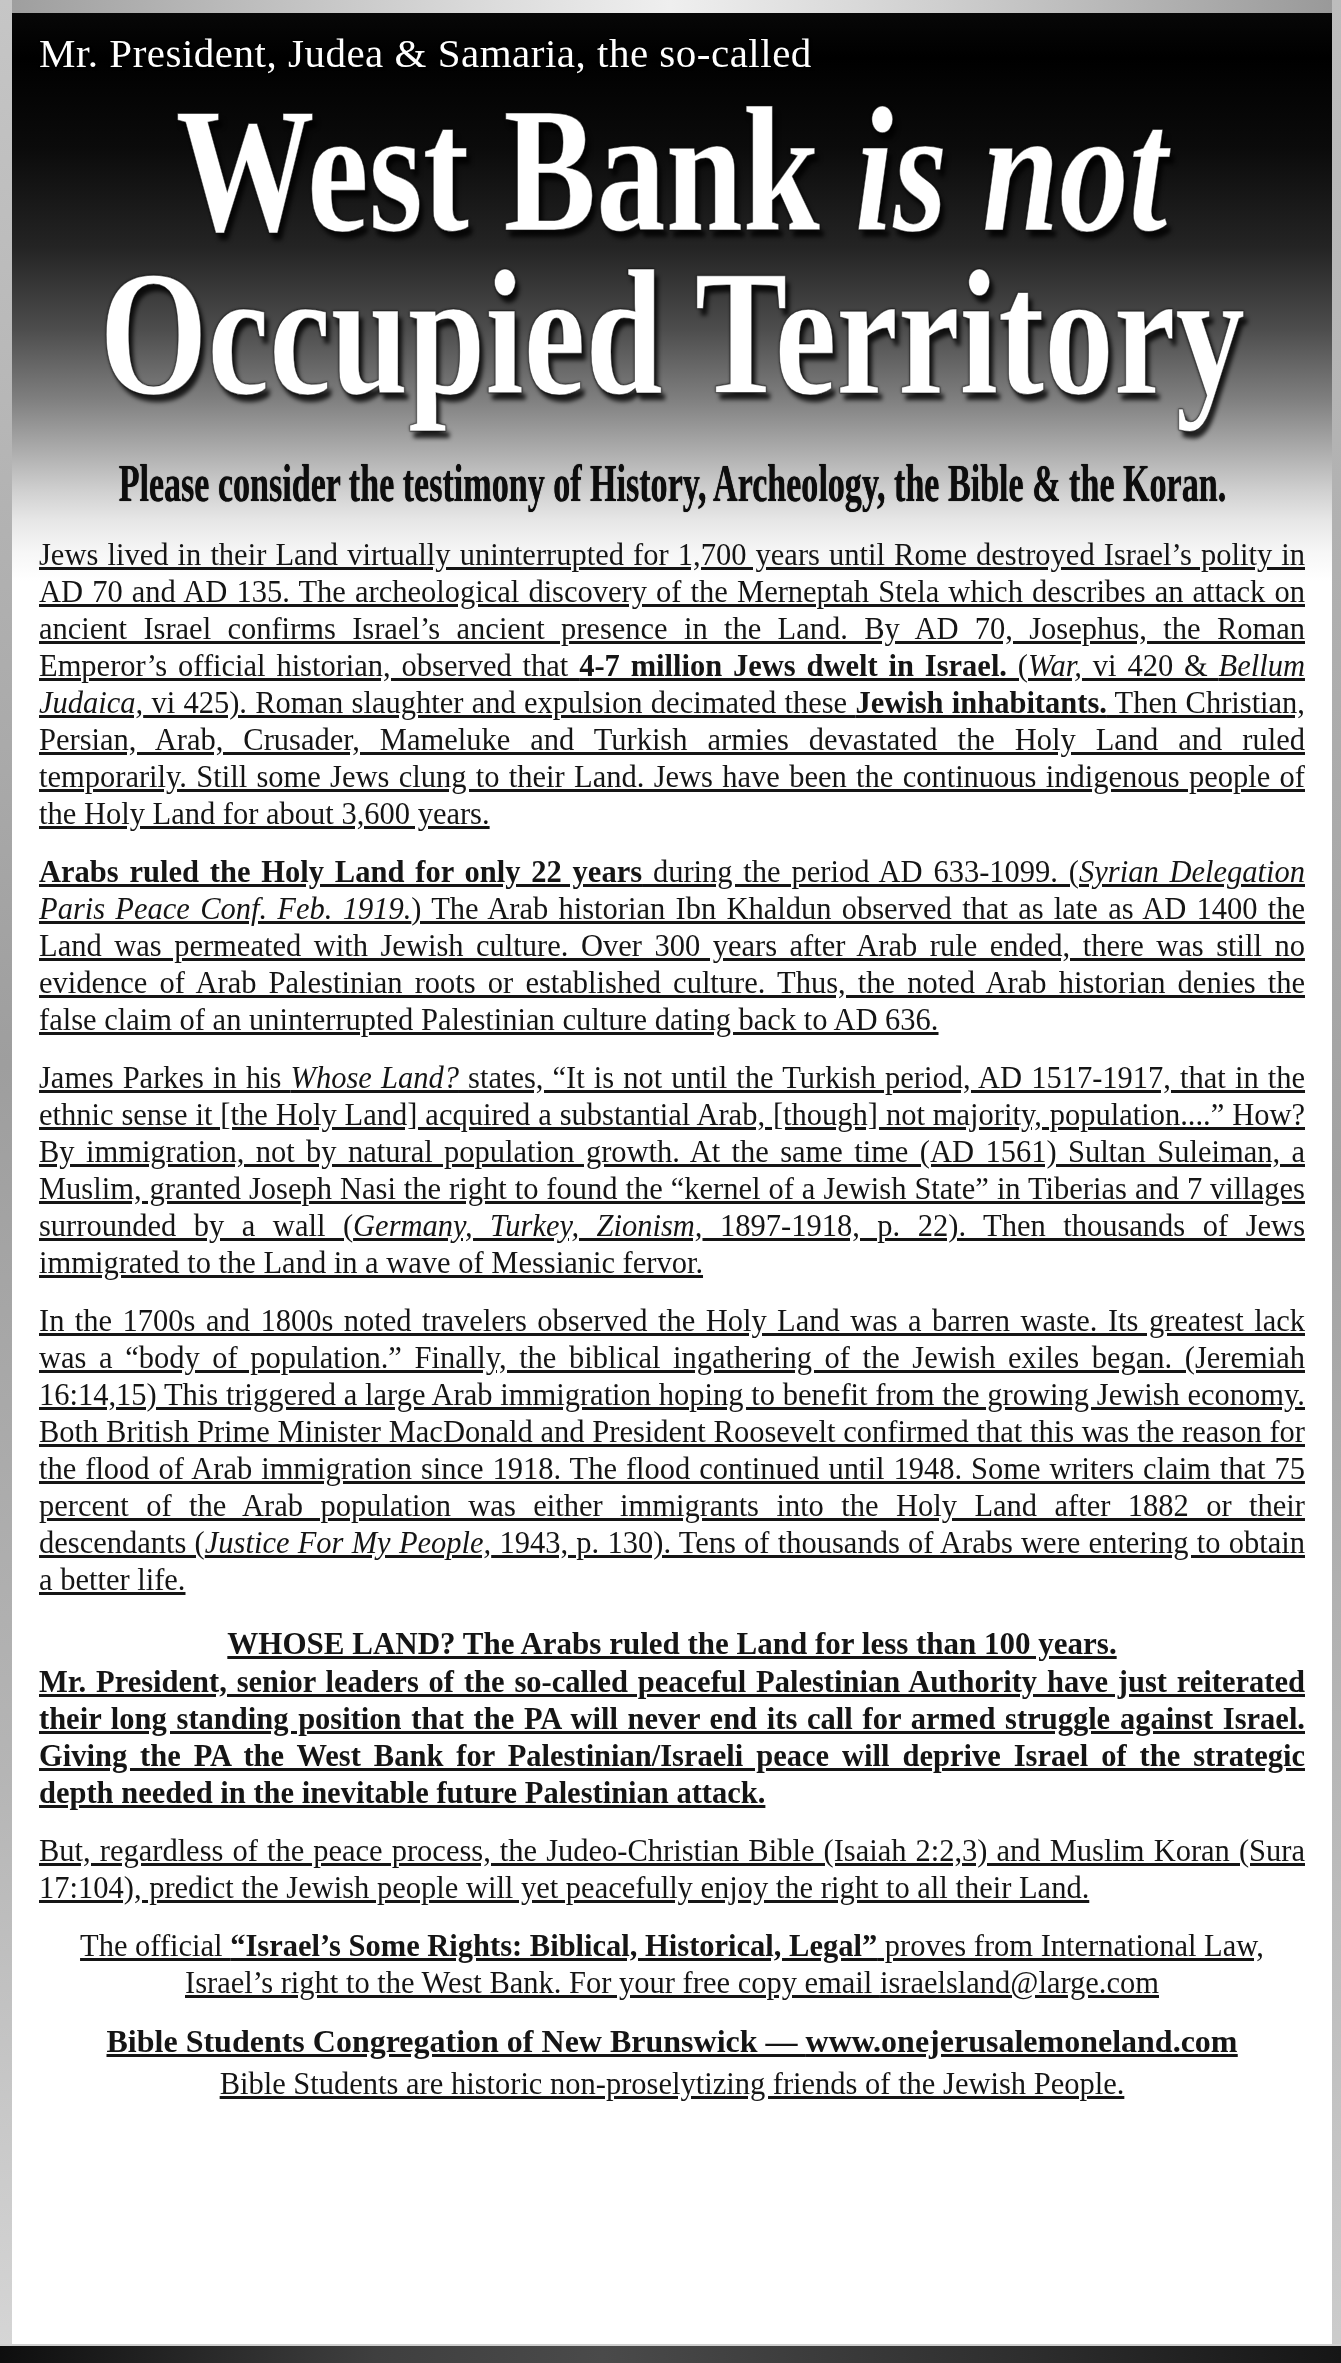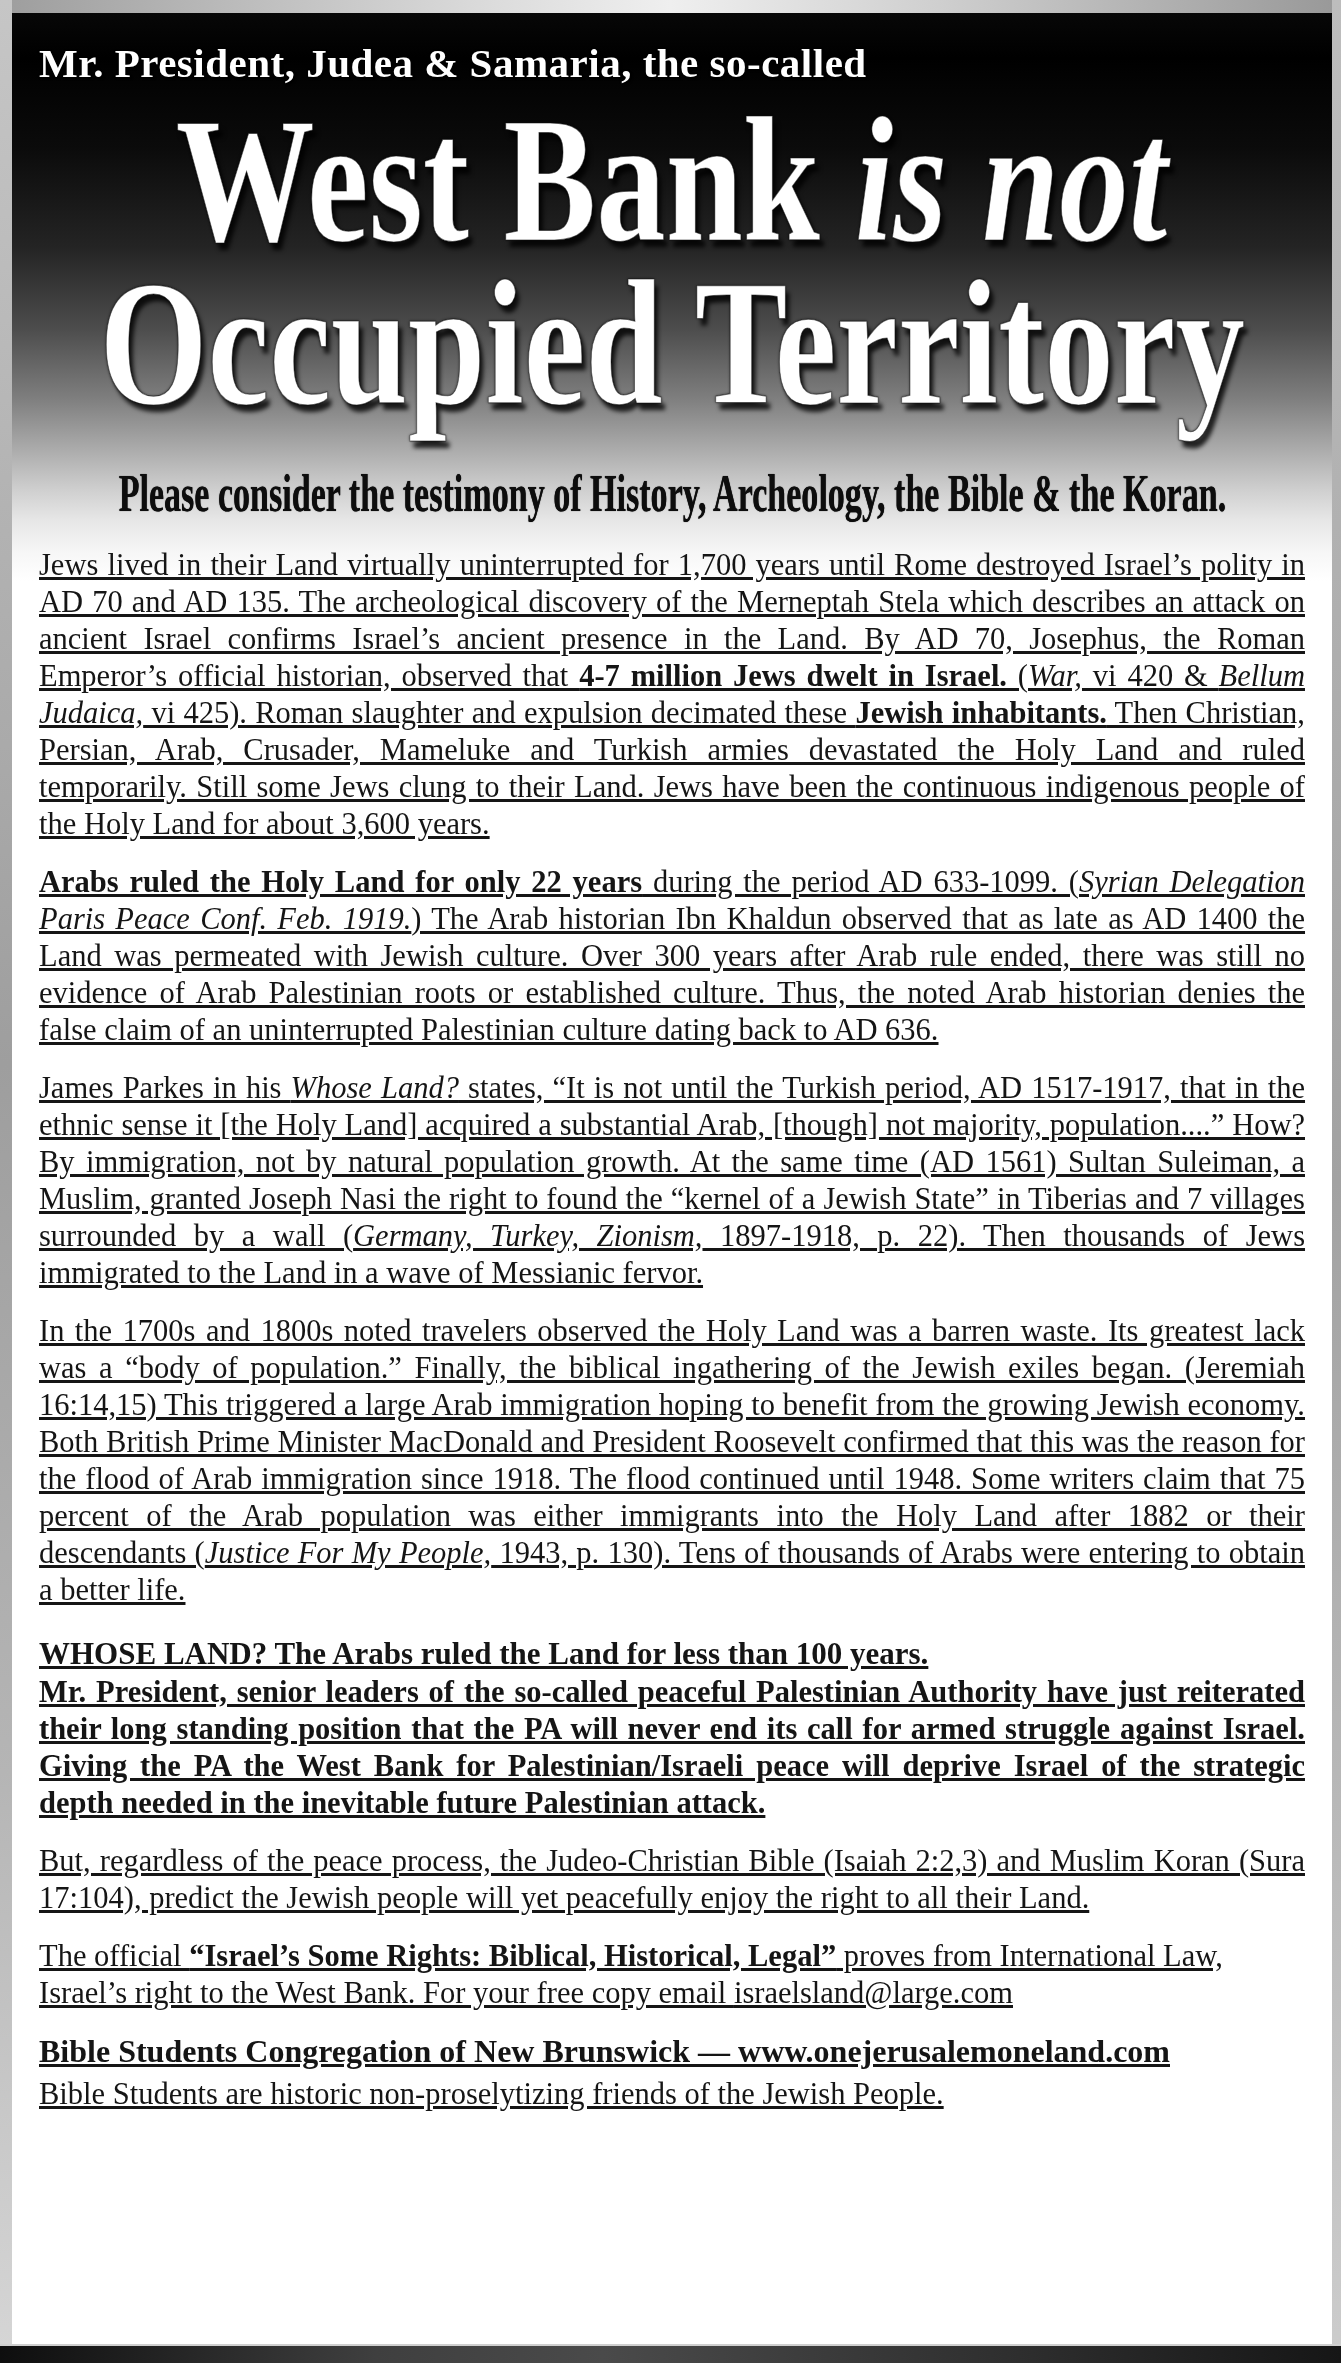--- a/index.html
+++ b/index.html
@@ -33,22 +33,22 @@
     position: absolute; left: 12px; right: 9px; top: 13px; bottom: 17px;
     overflow: hidden;
     background: linear-gradient(to bottom,
       #070707 0px, #000000 45px, #0b0b0b 135px, #242424 235px,
       #4c4c4c 315px, #7e7e7e 385px, #aaaaaa 435px, #d0d0d0 478px,
       #e7e7e7 508px, #f6f6f6 538px, #ffffff 568px, #ffffff 100%);
     padding: 0 27px;
     box-sizing: border-box;
   }
   .tagline {
-    padding-top: 22px;
-    font-size: 41px; font-weight: bold; color: #ffffff;
+    padding-top: 12px;
+    font-size: 41px; font-weight: normal; color: #ffffff;
     line-height: 56px; letter-spacing: 0.5px;
     text-shadow: 2px 2px 2px #000, 0 0 2px #000;
   }
   .headline { margin-top: 8px; }
   .headline-row { display: flex; justify-content: center; }
   .headline-text {
     white-space: nowrap;
     font-size: 178px; font-weight: bold; color: #ffffff;
     line-height: 163px;
     transform: scaleX(0.78); transform-origin: center;
@@ -64,21 +64,21 @@
     transform: scaleX(0.655); transform-origin: center;
     text-shadow: 0 0 1px #000;
   }
   
   #paragraphs { margin-top: 24px; color: #151515; text-decoration: underline; }
   .para {
     margin: 0 0 21px 0;
     font-size: 30.5px; line-height: 37px;
   }
   .para.justify { text-align: justify; }
-  .para.center { text-align: left; }
+  .para.center { text-align: center; }
   .para.all-bold { font-weight: bold; }
   .para.tight { margin-bottom: 2px; font-weight: bold; font-size: 31px; }
   .para.mt-lg { margin-top: 26px; }
   .para.mb-lg { margin-bottom: 26px; }
   .para.footer-main { font-weight: bold; font-size: 32px; margin-bottom: 6px; }
   .para.footer-sub { font-size: 30.5px; margin-bottom: 0; }
   .b { font-weight: bold; }
   .i { font-style: italic; }
   .u { text-decoration: underline; }
   a { color: inherit; }

